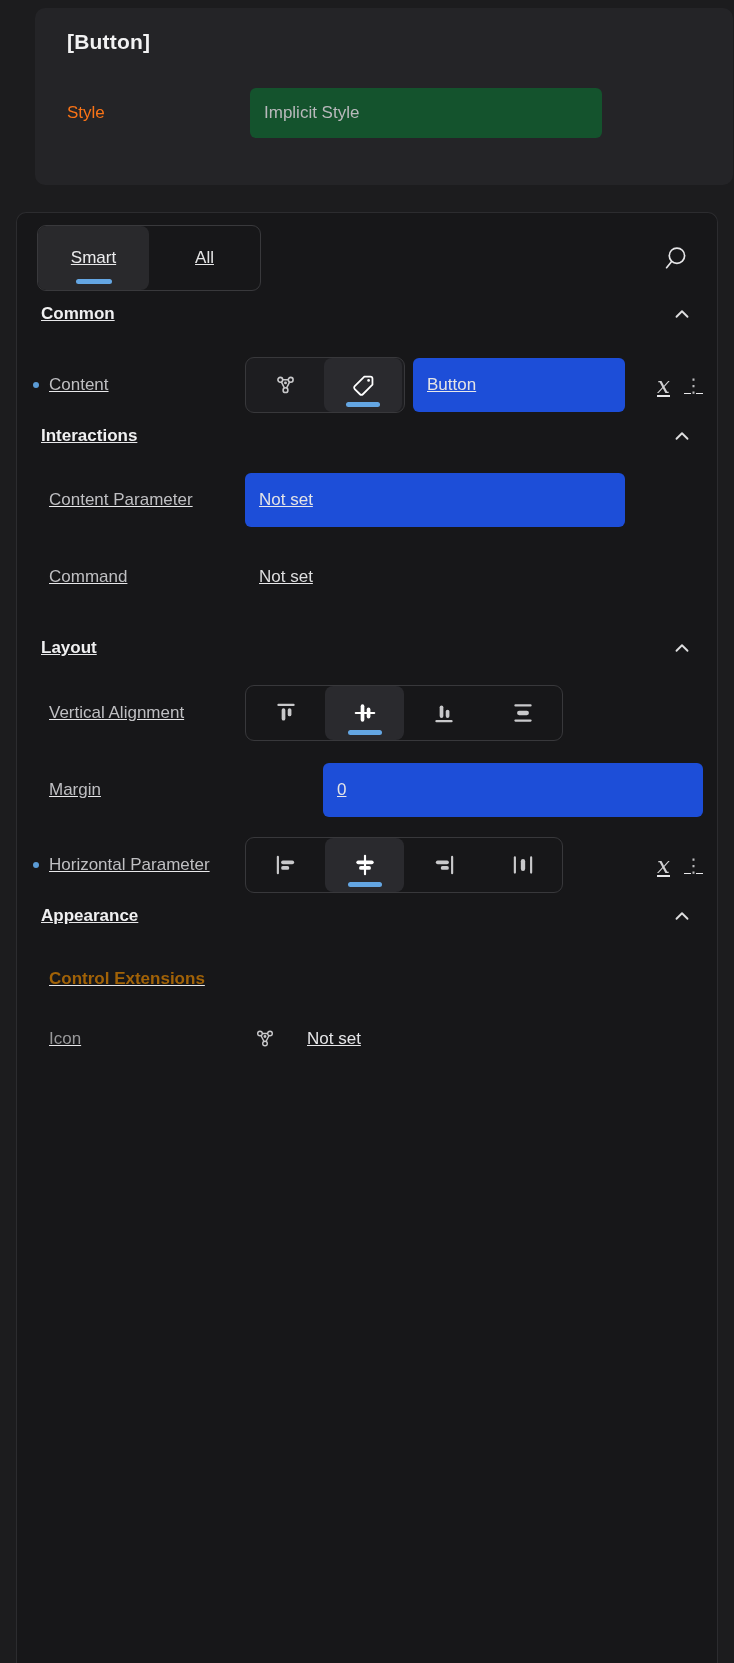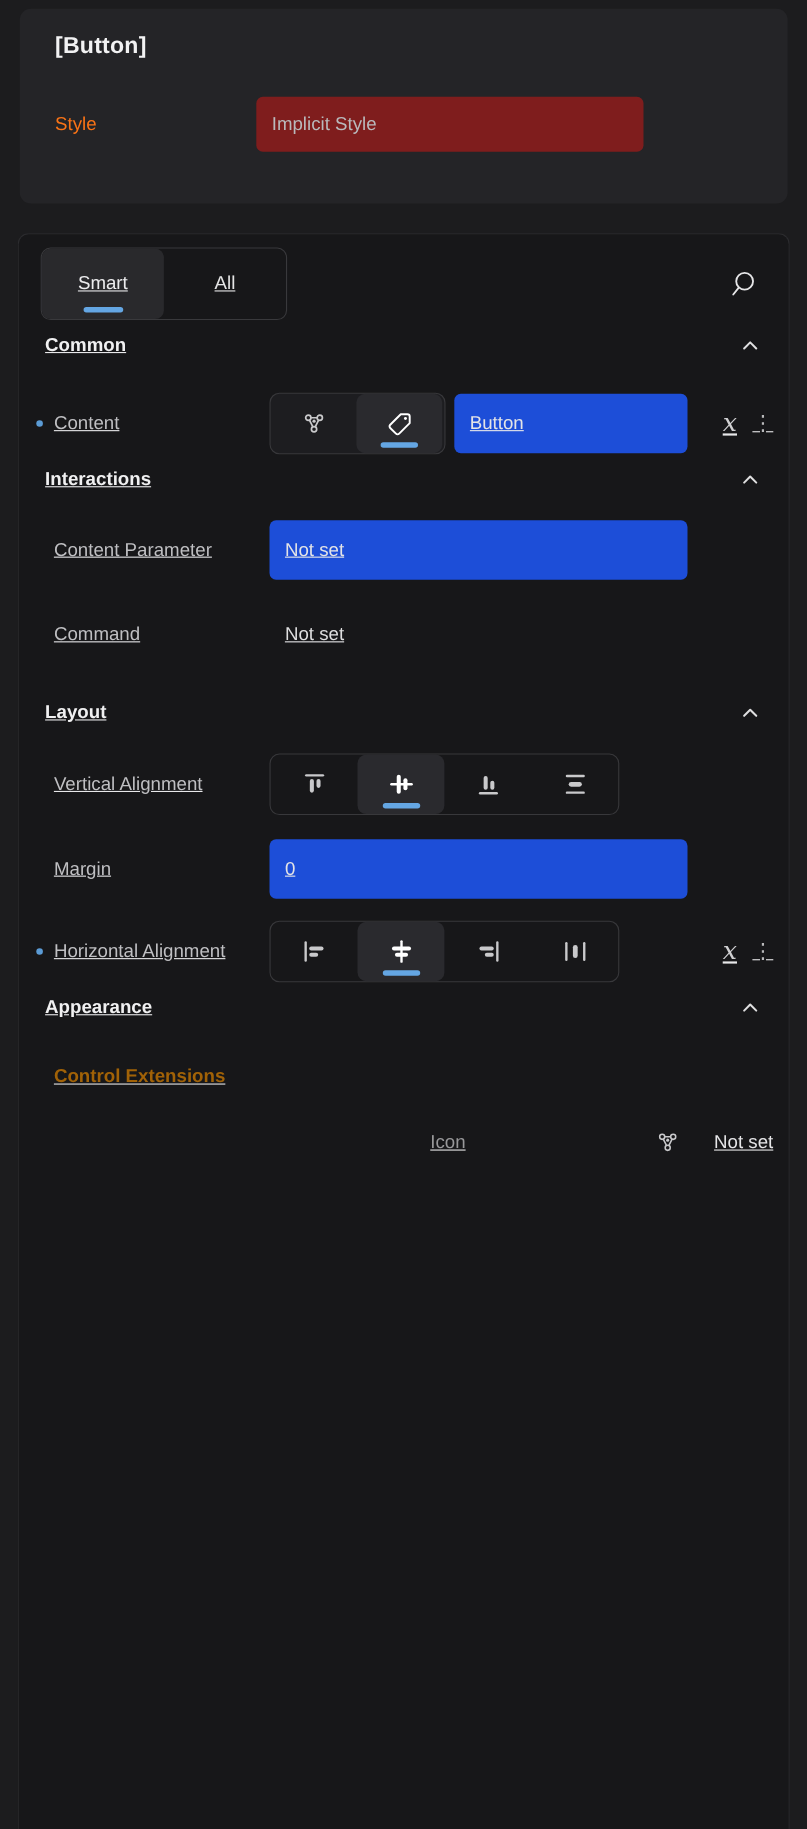--- a/index.html
+++ b/index.html
@@ -6,28 +6,28 @@
   html,body { width:734px; height:1663px; }
   body {
     background:#1c1c1e;
     font-family:"Liberation Sans", sans-serif;
     color:#e8e8ea;
     position:relative;
     overflow:hidden;
   }
   
   .element-card {
-    position:absolute; left:18px; top:8px; width:698px; height:177px;
+    position:absolute; left:35px; top:8px; width:698px; height:177px;
     background:#242427; border-radius:10px; padding:22px 32px;
   }
   .element-title { font-size:21px; font-weight:bold; color:#f2f2f3; letter-spacing:.2px; }
   .style-row { display:flex; align-items:center; margin-top:34px; }
   .style-label { width:183px; font-size:17px; color:#f97316; }
   .style-input {
-    width:352px; height:50px; background:#7f1d1d; border:none; border-radius:6px;
+    width:352px; height:50px; background:#14532d; border:none; border-radius:6px;
     color:#b9b9bc; font-size:17px; padding:0 14px; font-family:inherit; outline:none;
   }
   
   .inspector {
     position:absolute; left:16px; top:212px; width:702px; height:1650px;
     background:#171719; border:1px solid #2c2c2f; border-bottom:none;
     border-radius:10px 10px 0 0;
     text-decoration:underline;
   }
   .tabs-row { display:flex; justify-content:space-between; align-items:center; margin:12px 26px 0 20px; height:66px; }
@@ -217,29 +217,29 @@
       <button class="seg">
         <svg width="26" height="26" viewBox="0 0 24 24" stroke="currentColor" fill="currentColor">
           <line x1="5" y1="5" x2="19" y2="5" stroke-width="2" stroke-linecap="round"></line>
           <rect x="6.5" y="10" width="11" height="4" rx="2" stroke="none"></rect>
           <line x1="5" y1="19" x2="19" y2="19" stroke-width="2" stroke-linecap="round"></line>
         </svg>
       </button>
     </div>
   </div>
 
-  <div class="prop-row" style="margin-top:22px; height:54px;">
+  <div class="prop-row" style="margin-top:22px; height:54px;justify-content:space-between;">
     <div class="prop-label">Margin</div>
     <input class="text-input" value="0" style="">
   </div>
 
   <div class="prop-row" style="margin-top:20px; height:56px;">
     <div class="prop-label">
       <span class="mod-dot"></span>
-      <span>Horizontal Alignment</span>
+      <span>Horizontal Parameter</span>
     </div>
     <div class="seg-group align-group">
       <button class="seg">
         <svg width="26" height="26" viewBox="0 0 24 24" stroke="currentColor" fill="currentColor">
           <line x1="4.5" y1="4.5" x2="4.5" y2="19.5" stroke-width="2" stroke-linecap="round"></line>
           <rect x="7.5" y="7.8" width="12" height="3.4" rx="1.7" stroke="none"></rect>
           <rect x="7.5" y="13" width="7.5" height="3.4" rx="1.7" stroke="none"></rect>
         </svg>
       </button>
       <button class="seg active">
@@ -275,21 +275,21 @@
     <span class="sec-title">Appearance</span>
     <button class="chev">
       <svg width="22" height="22" viewBox="0 0 20 20" fill="none" stroke="currentColor" stroke-width="1.7" stroke-linecap="round" stroke-linejoin="round">
           <path d="M5 12.5 L10 7.5 L15 12.5"></path>
         </svg>
     </button>
   </div>
 
   <div class="subsec-title" style="margin-top:38px;">Control Extensions</div>
 
-  <div class="prop-row icon-row" style="margin-top:30px; height:40px;justify-content:flex-end;">
+  <div class="prop-row icon-row" style="margin-top:30px; height:40px;">
     <div class="prop-label dim-label">Icon</div>
     <span class="res-icon-wrap">
       <svg width="24" height="24" viewBox="0 0 24 24" fill="none" stroke="currentColor" stroke-width="1.4">
         <circle cx="7" cy="6.5" r="2.3"></circle>
           <circle cx="17" cy="6.5" r="2.3"></circle>
           <circle cx="12" cy="16.5" r="2.3"></circle>
         <path d="M9.3 6.5 L14.7 6.5 M8 8.5 L11 14.5 M16 8.5 L13 14.5"></path>
         <circle cx="12" cy="9.5" r="1.4" fill="currentColor" stroke="none"></circle>
       </svg>
     </span>

